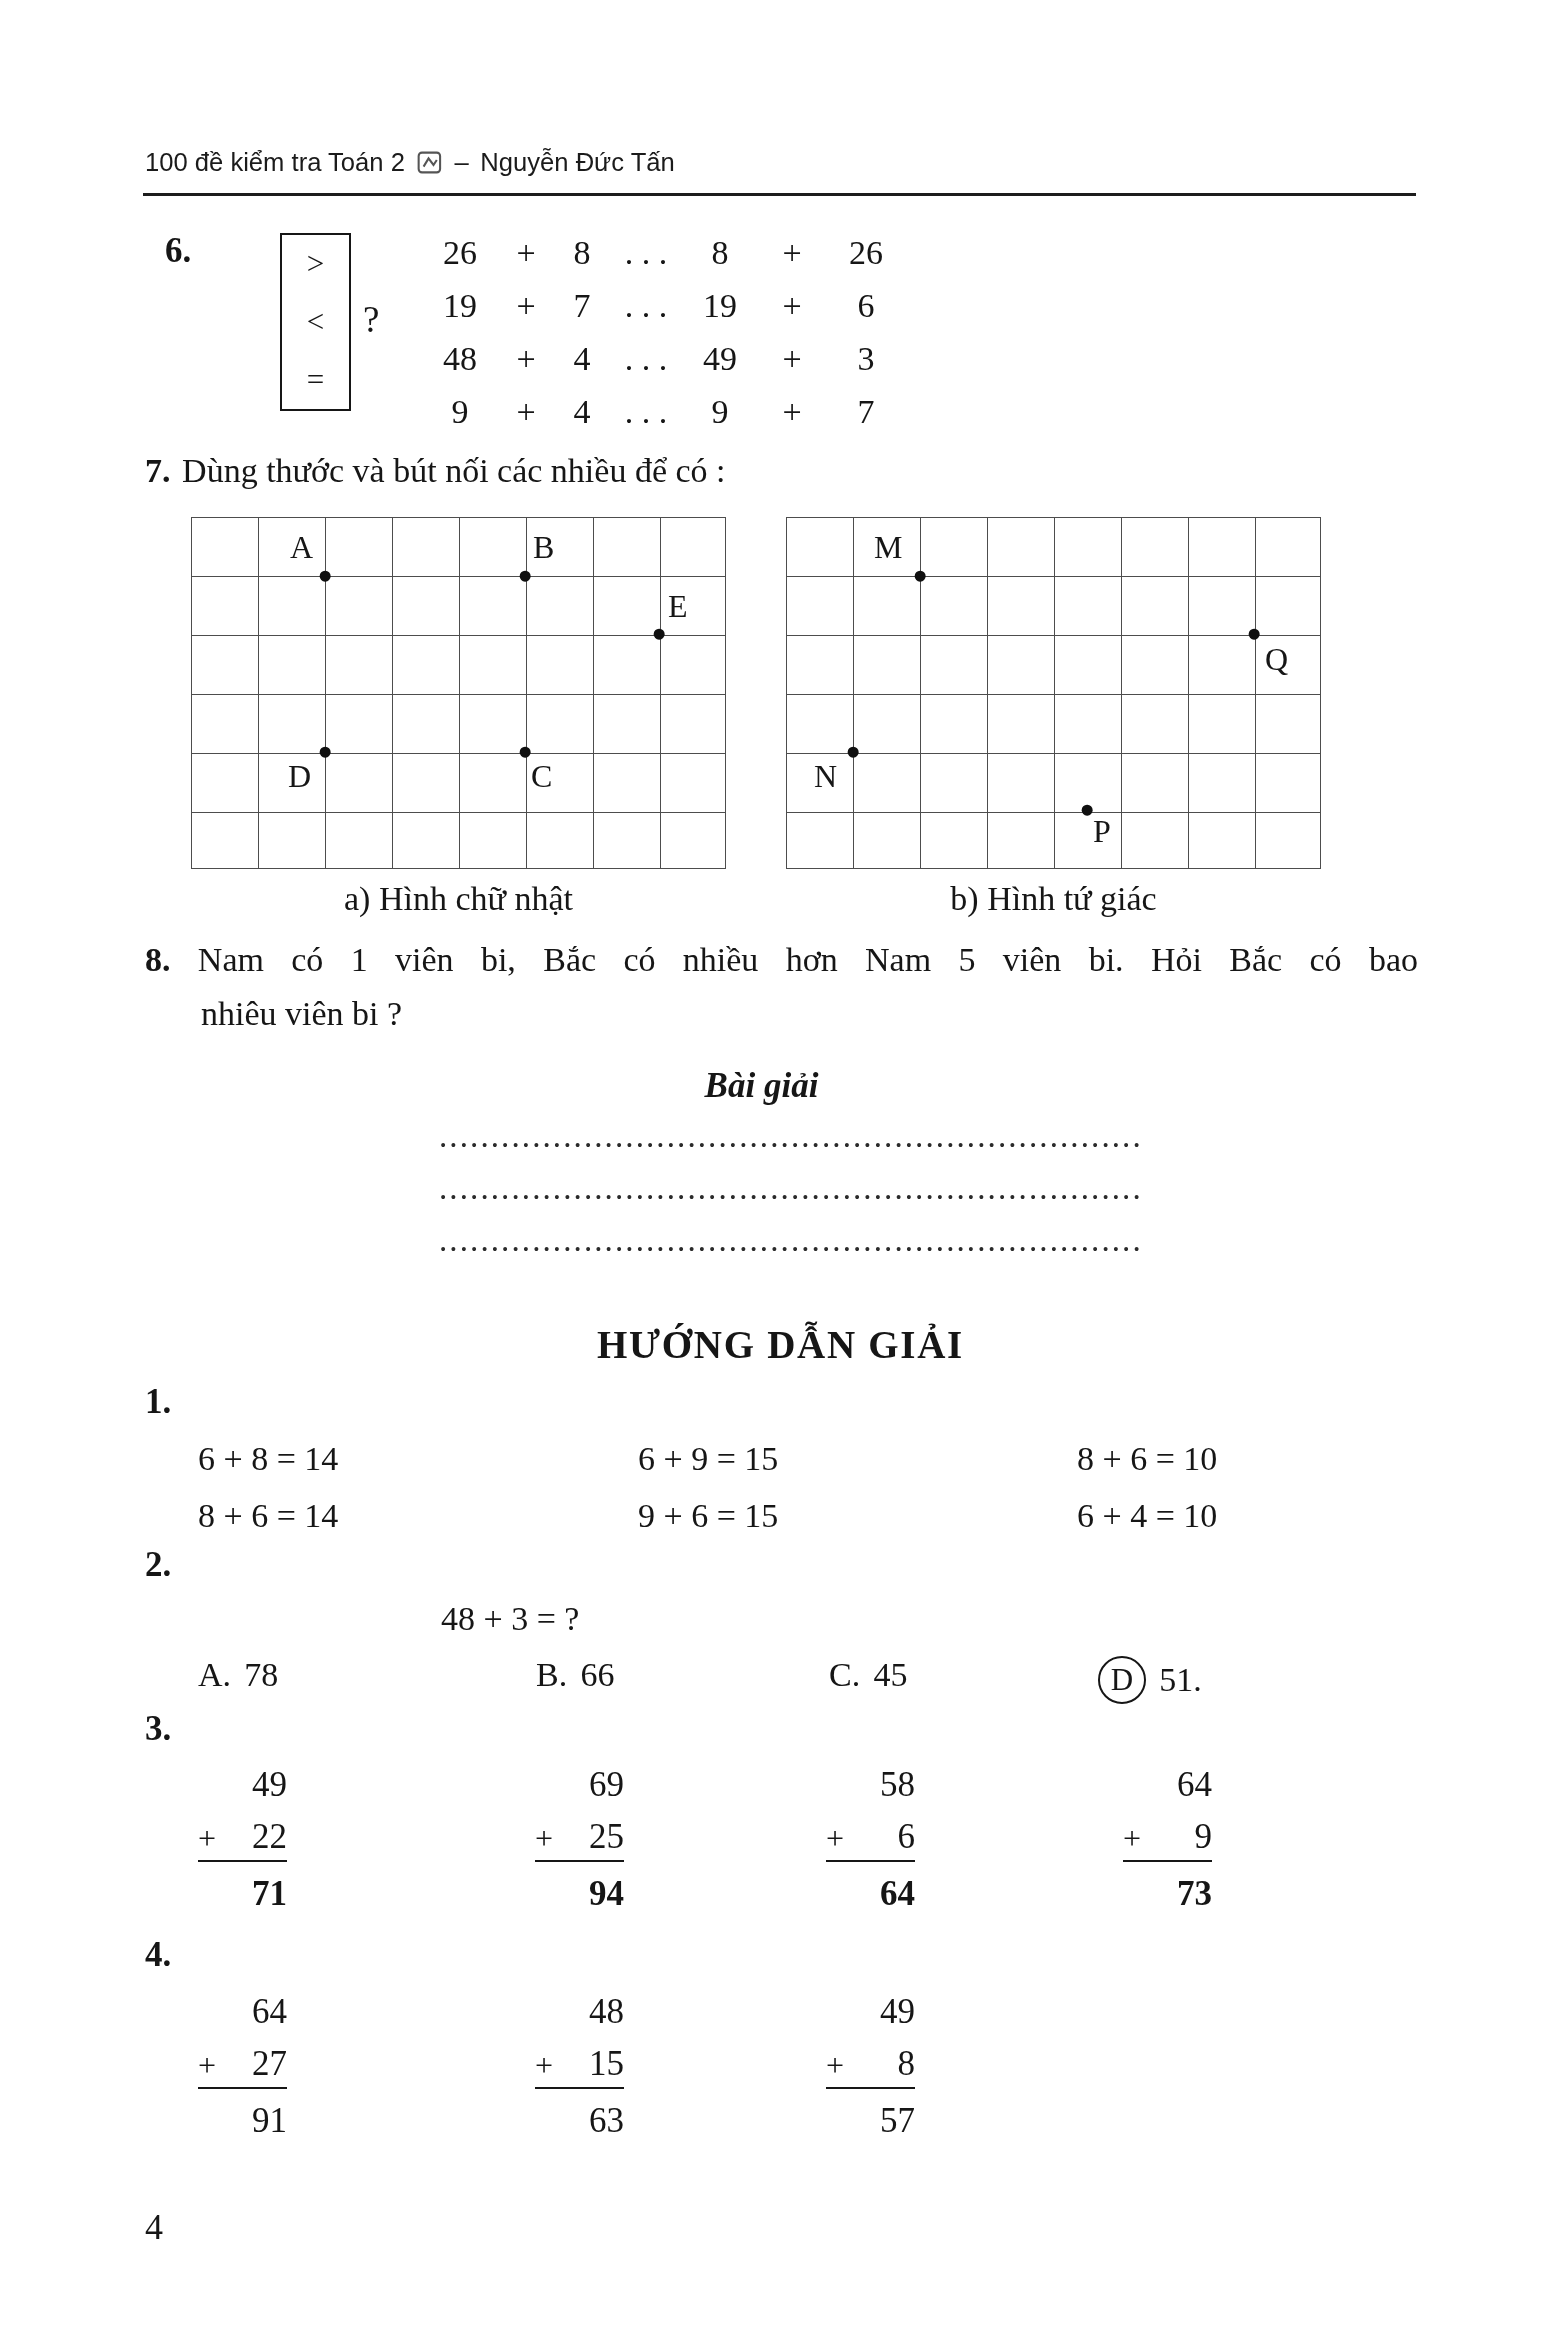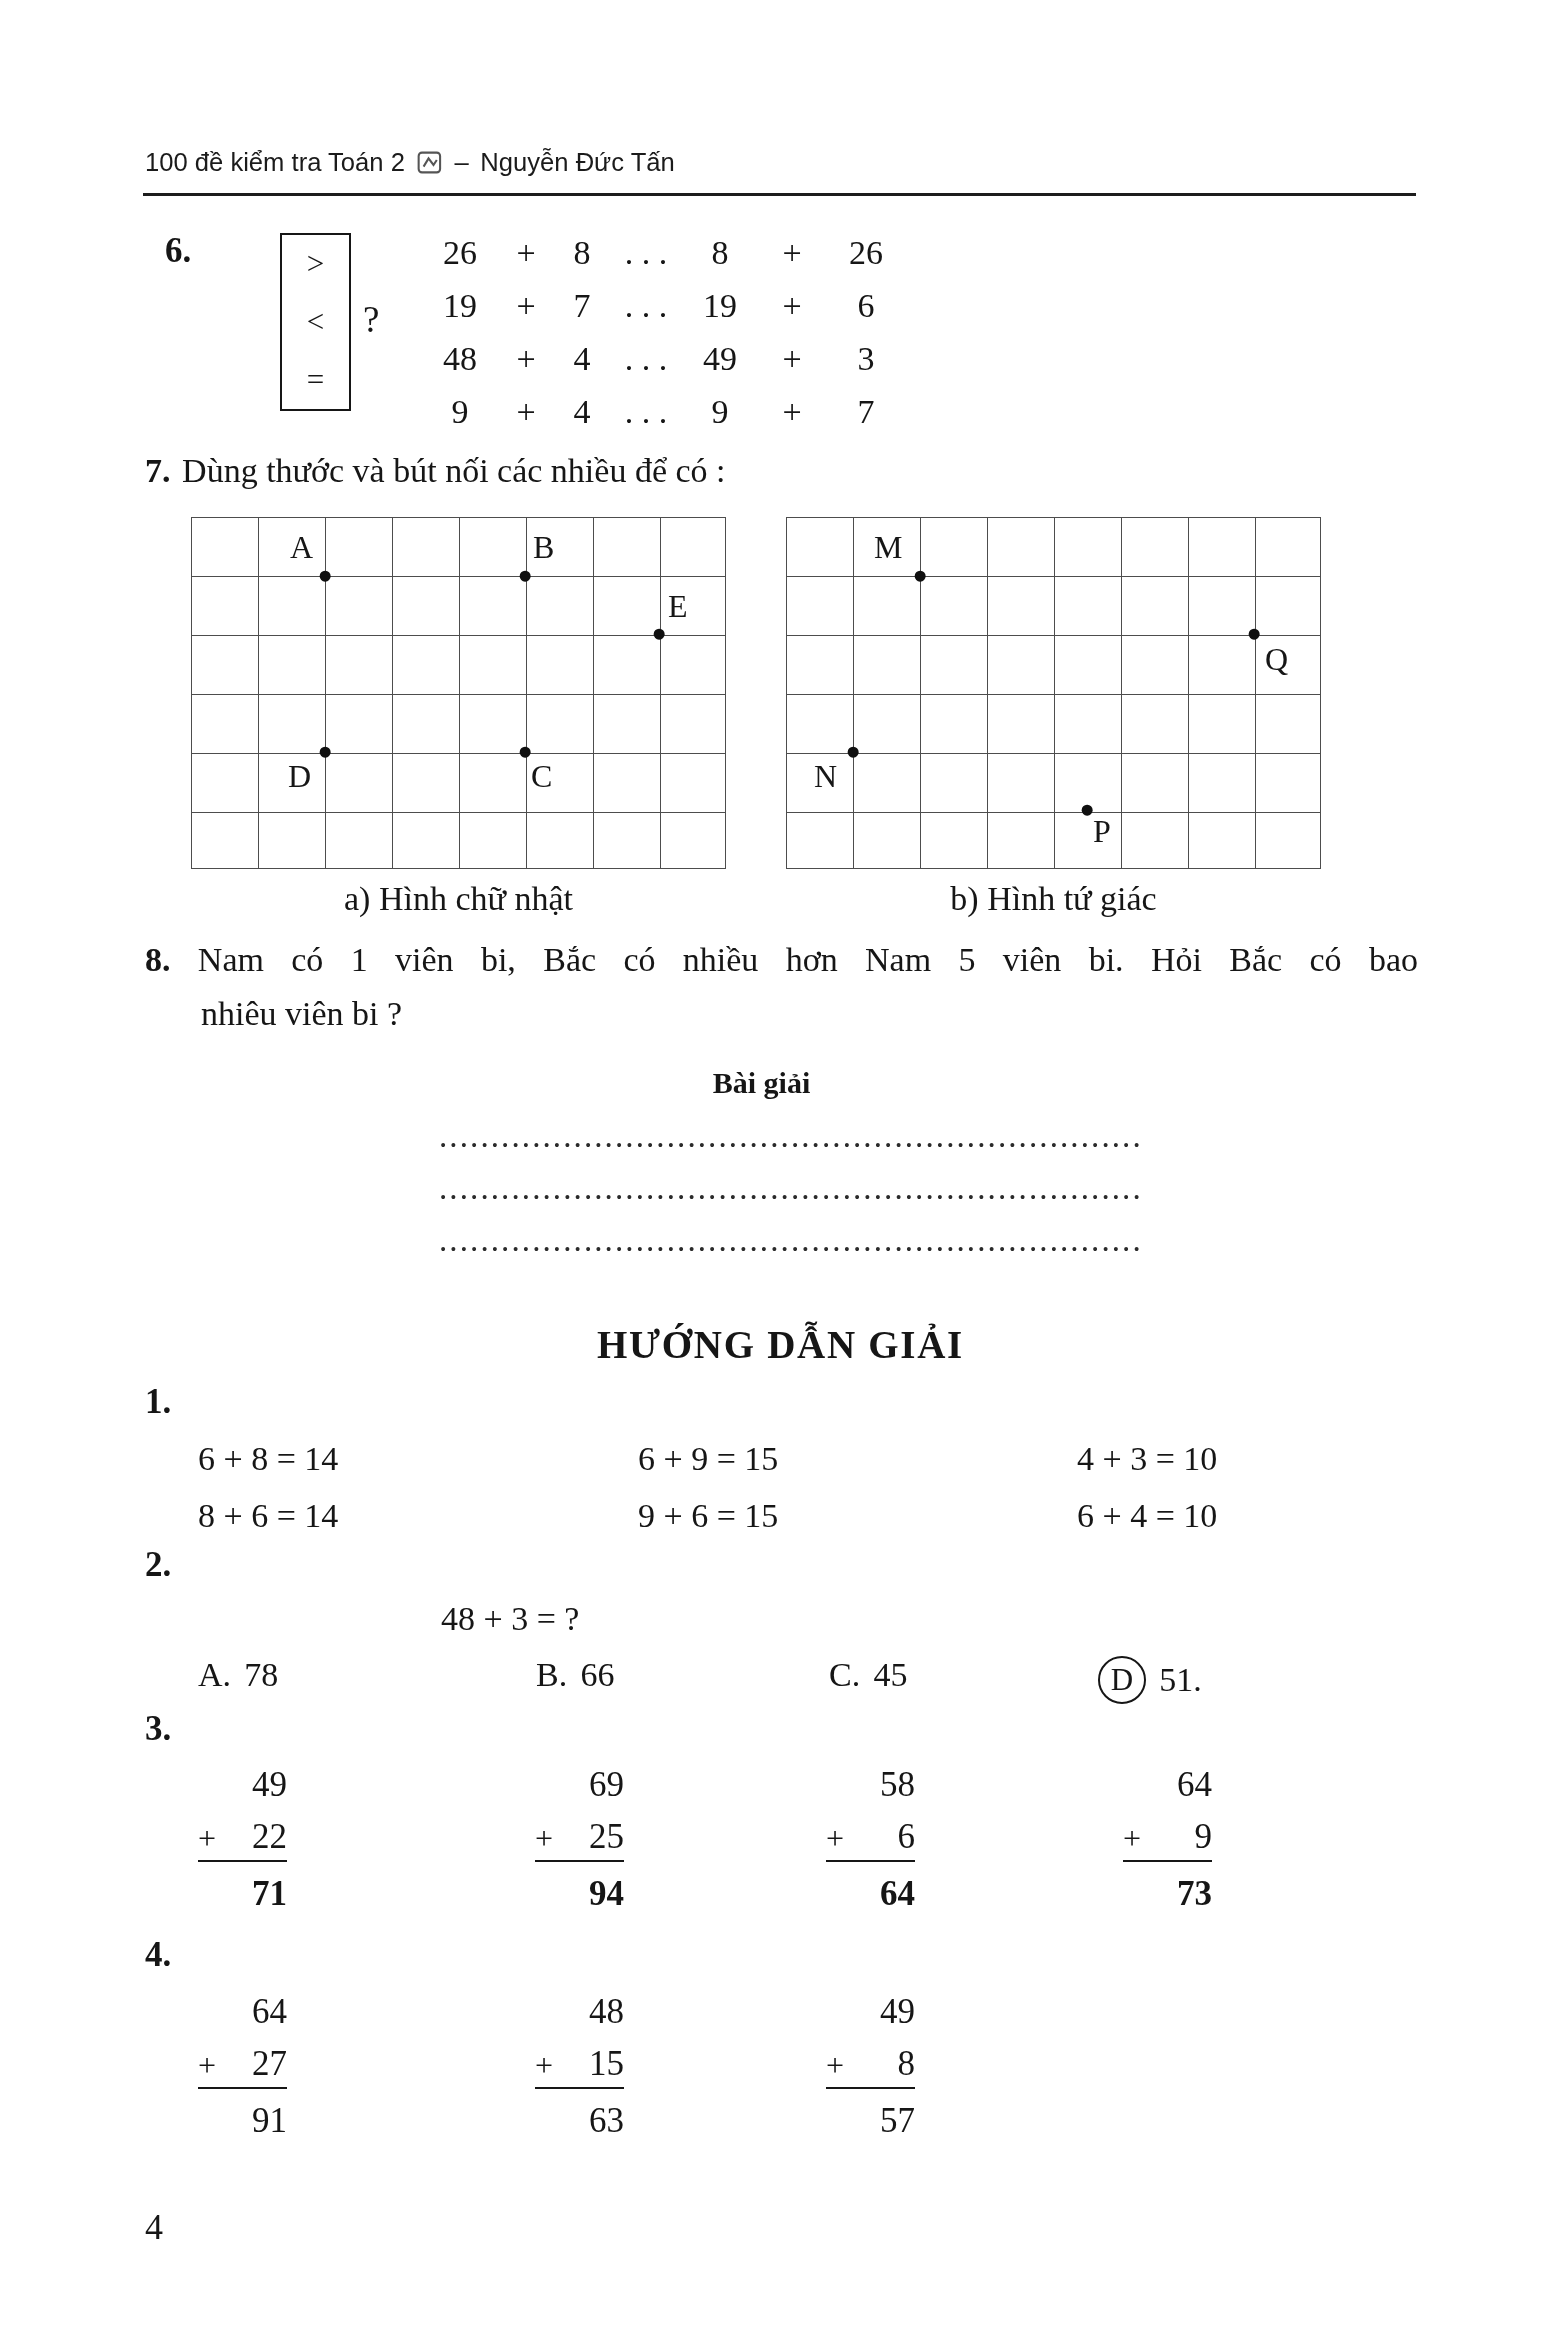--- a/index.html
+++ b/index.html
@@ -48,21 +48,21 @@
   .dP{left:301px;top:293px} .lP{left:307px;top:296px}
   .cap { top:836px; width:535px; text-align:center; font-size:34px; }
   .cap-left{ left:191px; } .cap-right{ left:786px; }
 
   
   .p8-line1 { left:145px; top:897px; width:1273px; font-size:34px;
               text-align:justify; text-align-last:justify; }
   .p8-line1 b { font-weight:bold; }
   .p8-line2 { left:201px; top:951px; font-size:34px; }
   .bai-giai { left:0; top:1022px; width:1523px; text-align:center;
-              font-size:30px; font-weight:bold; }
+              font-size:35px; font-weight:bold; font-style:italic; }
   .dotline  { left:439px; width:704px; overflow:hidden; white-space:nowrap;
               font-size:33px; letter-spacing:2.1px; color:#2a2a2a; }
   .dl1{top:1074px} .dl2{top:1126px} .dl3{top:1178px}
 
   
   .hdg { left:0; top:1278px; width:1561px; text-align:center; font-weight:bold;
          font-size:39px; letter-spacing:1.7px; }
   .s-label { font-weight:bold; font-size:35px; }
   .sl1{left:145px;top:1338px} .sl2{left:145px;top:1501px}
   .sl3{left:145px;top:1665px} .sl4{left:145px;top:1891px}
@@ -188,21 +188,21 @@
   <div class="abs bai-giai">Bài giải</div>
   <div class="abs dotline dl1">........................................................................................................</div>
   <div class="abs dotline dl2">........................................................................................................</div>
   <div class="abs dotline dl3">........................................................................................................</div>
 
   <div class="abs hdg">HƯỚNG DẪN GIẢI</div>
 
   <div class="abs s-label sl1">1.</div>
   <span class="abs eq eq00">6 + 8 = 14</span>
   <span class="abs eq eq01">6 + 9 = 15</span>
-  <span class="abs eq eq02">4 + 3 = 10</span>
+  <span class="abs eq eq02">8 + 6 = 10</span>
   <span class="abs eq eq10">8 + 6 = 14</span>
   <span class="abs eq eq11">9 + 6 = 15</span>
   <span class="abs eq eq12">6 + 4 = 10</span>
 
   <div class="abs s-label sl2">2.</div>
   <div class="abs s2-expr">48 + 3 = ?</div>
   <div class="abs opt optA">
     <span>A.</span>
     <span>78</span>
   </div>

